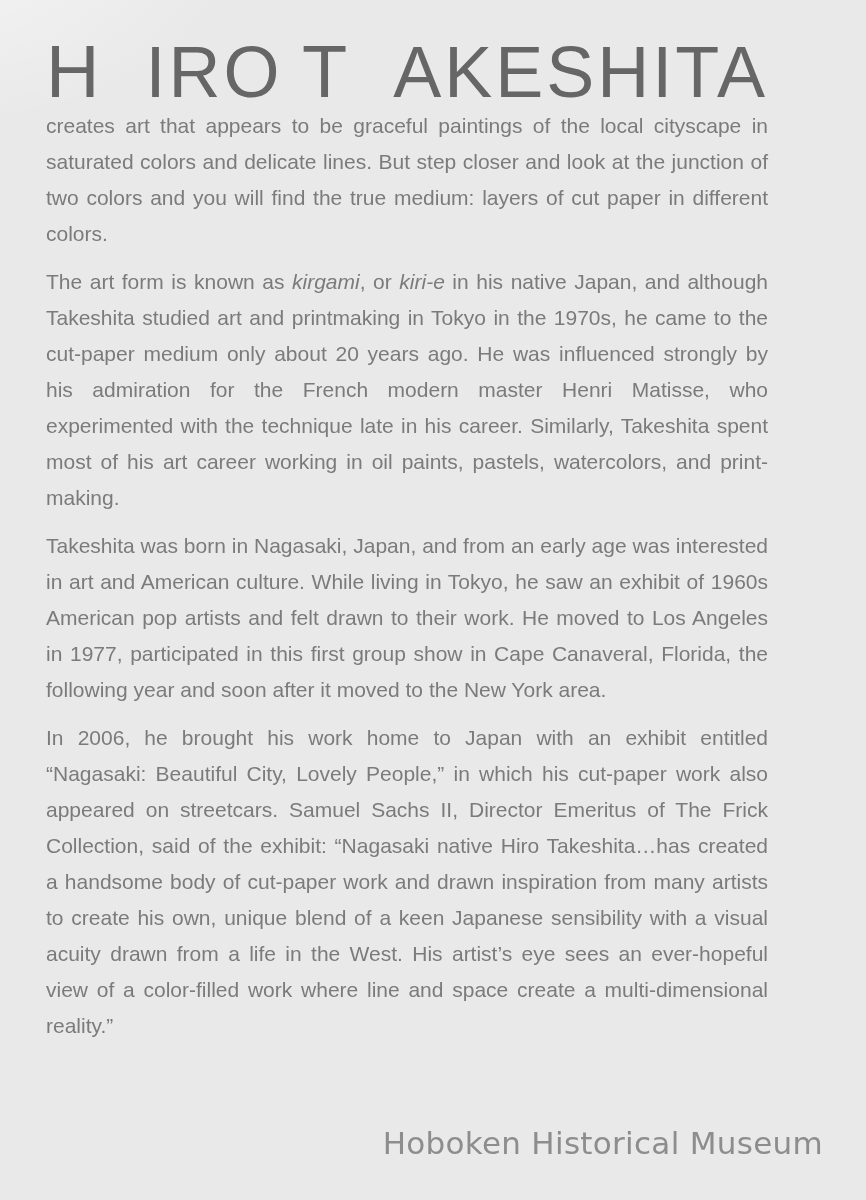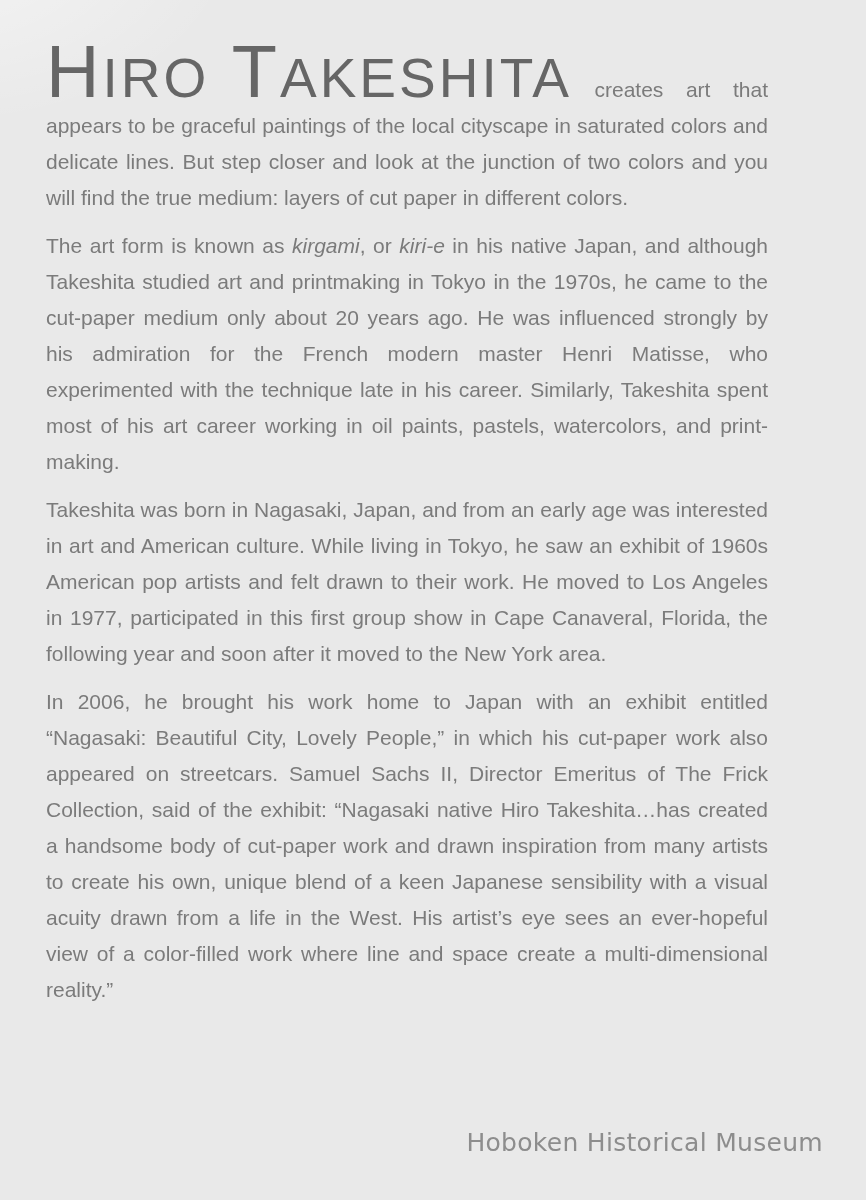--- a/index.html
+++ b/index.html
@@ -41,34 +41,35 @@
   .para em { }
   .artist-name {
     color: var(--head-ink);
   }
   .artist-name .init {
     font-size: 74px;
     line-height: 0;
     letter-spacing: 3px;
   }
   .artist-name .sc {
-    font-size: 55px;
+    font-size: 72px;
     line-height: 0;
     letter-spacing: 3px;
+    margin-left: 43px;
   }
   .credit-row {
     position: absolute;
     left: 0;
     right: 43px;
     top: 1128px;
     text-align: right;
   }
   .credit {
     font-family: "DejaVu Sans", sans-serif;
-    font-size: 25px;
+    font-size: 31px;
     line-height: 30px;
     letter-spacing: 0.3px;
     color: var(--credit-ink);
   }
 </style>
 </head>
 <body>
 
 <main class="page">
   <article class="content">

